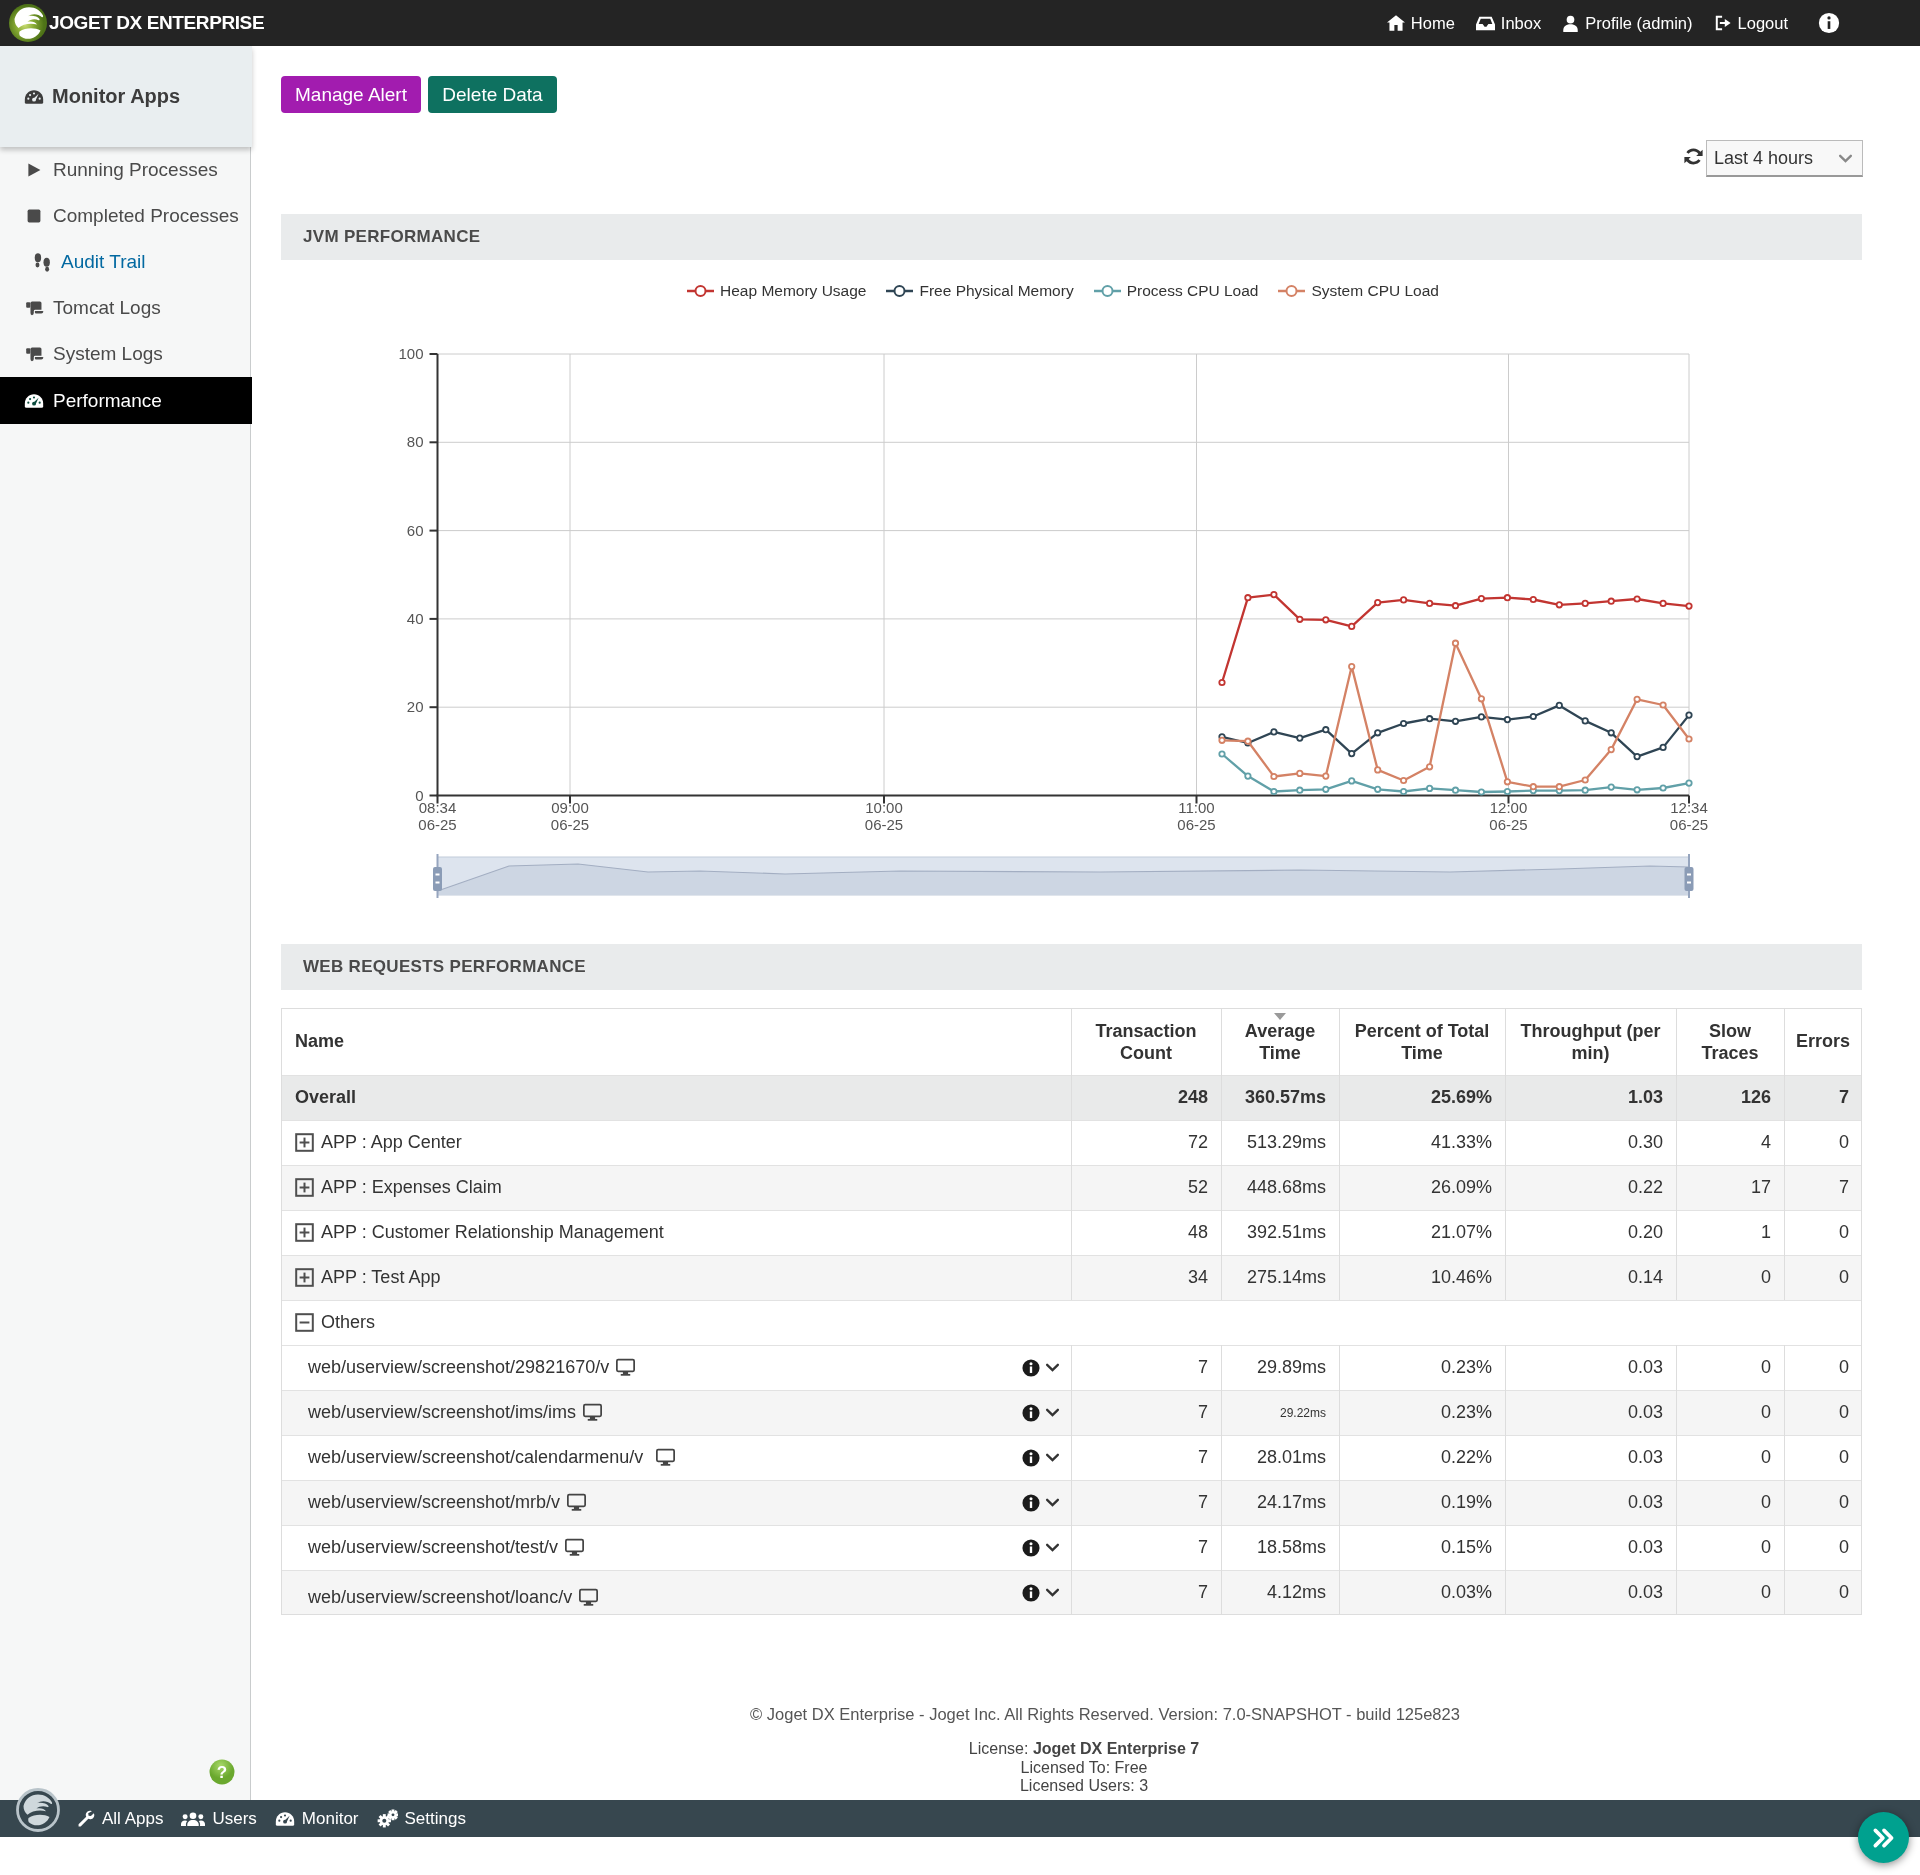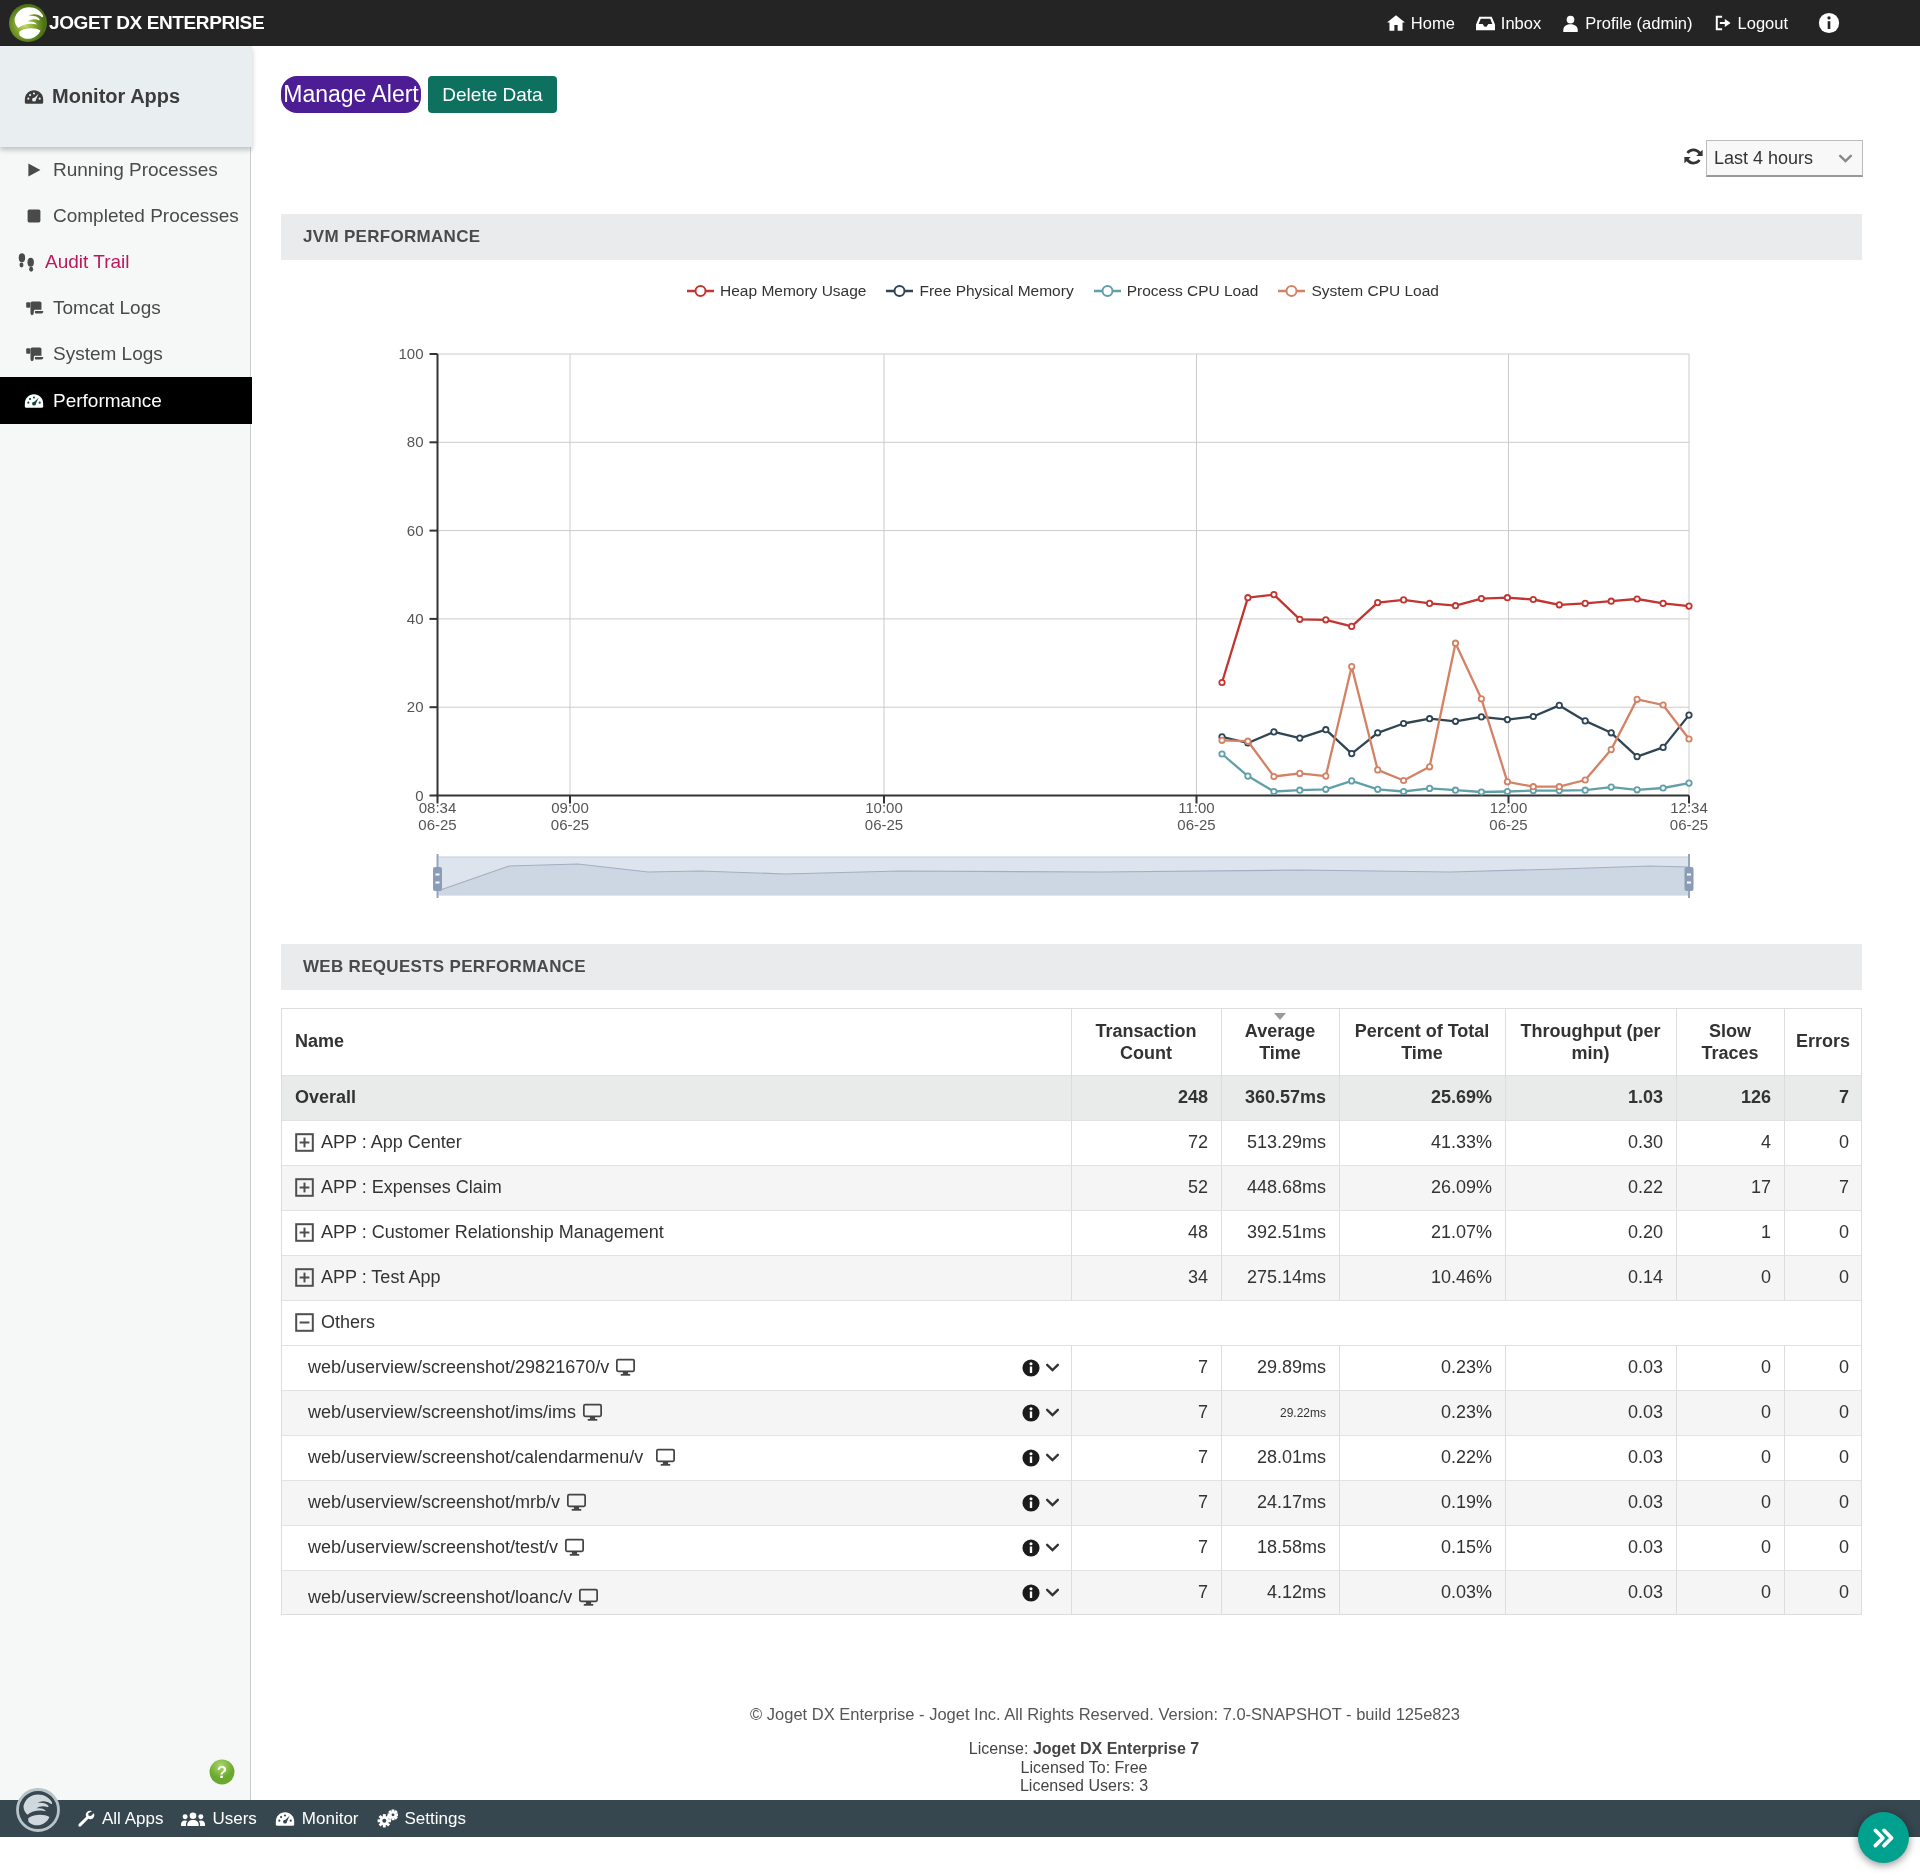--- a/index.html
+++ b/index.html
@@ -65,21 +65,21 @@
     <span>Running Processes</span>
   </div>
 <div class="abs flexc" style="left:0;top:193px;width:251px;height:46px;padding-left:24px;gap:9px;font-size:19px;color:#4a4a4a">
     <span style="width:20px;display:inline-flex;justify-content:center">
       <svg width="16" height="16" viewBox="0 0 20 20" style="">
         <rect x="2" y="2" width="16" height="16" rx="2" fill="#4a4a4a"></rect>
       </svg>
     </span>
     <span>Completed Processes</span>
   </div>
-<div class="abs flexc" style="left:0;top:239px;width:251px;height:46px;padding-left:16px;gap:9px;font-size:19px;color:#be185d">
+<div class="abs flexc" style="left:0;top:239px;width:251px;height:46px;padding-left:32px;gap:9px;font-size:19px;color:#0369a1">
     <span style="width:20px;display:inline-flex;justify-content:center">
       <svg width="19" height="19" viewBox="0 0 24 25" style="">
         <ellipse cx="6" cy="6.2" rx="4.2" ry="6" fill="#4a4a4a"></ellipse>
         <ellipse cx="5.4" cy="15.8" rx="2.6" ry="3.2" fill="#4a4a4a"></ellipse>
         <ellipse cx="17.5" cy="12.2" rx="4.2" ry="6" fill="#4a4a4a"></ellipse>
         <ellipse cx="18.1" cy="21.4" rx="2.6" ry="3.2" fill="#4a4a4a"></ellipse>
       </svg>
     </span>
     <span>Audit Trail</span>
   </div>
@@ -120,21 +120,21 @@
 <div class="abs" style="left:209px;top:1759px"><svg width="26" height="26" viewBox="0 0 26 26" style="">
       <defs>
         <radialGradient id="qg" cx="45%" cy="25%">
           <stop offset="0%" stop-color="#a8d869"></stop>
           <stop offset="100%" stop-color="#6aa82e"></stop>
         </radialGradient>
       </defs>
       <circle cx="13" cy="13" r="12.5" fill="url(#qg)"></circle>
       <text x="13" y="19" text-anchor="middle" font-size="17" font-weight="bold" fill="#fff" font-family="Liberation Sans">?</text>
     </svg></div>
-<div class="abs flexc" style="left:281px;top:76px;width:140px;height:37px;background:#4c1d95;border-radius:16px;color:#fff;font-size:23px;justify-content:center">Manage Alert</div>
+<div class="abs flexc" style="left:281px;top:76px;width:140px;height:37px;background:#a21caf;border-radius:4px;color:#fff;font-size:19px;justify-content:center">Manage Alert</div>
 <div class="abs flexc" style="left:428px;top:76px;width:129px;height:37px;background:#0e7160;border-radius:4px;color:#fff;font-size:19px;justify-content:center">Delete Data</div>
 <div class="abs" style="left:1684px;top:147px"><svg width="19" height="19" viewBox="0 0 20 20" style="">
       <path d="M10 4.6 C12.1 4.6 14 5.7 15.1 7.3 L12.8 9.6 L19.6 9.6 L19.6 2.8 L17.3 5.1 C15.6 3 12.9 1.6 10 1.6 C6.9 1.6 4.2 3.1 2.5 5.4 L4.9 7.1 C6.1 5.6 7.9 4.6 10 4.6 Z" fill="#333"></path>
       <path d="M10 15.4 C7.9 15.4 6 14.3 4.9 12.7 L7.2 10.4 L0.4 10.4 L0.4 17.2 L2.7 14.9 C4.4 17 7.1 18.4 10 18.4 C13.1 18.4 15.8 16.9 17.5 14.6 L15.1 12.9 C13.9 14.4 12.1 15.4 10 15.4 Z" fill="#333"></path>
     </svg></div>
 <div class="abs flexc" style="left:1706px;top:140px;width:157px;height:37px;background:#f8f8f8;border:1px solid #bbb;border-bottom:2px solid #999;padding-left:7px;font-size:18px;color:#333">Last 4 hours</div>
 <div class="abs" style="left:1838px;top:151px"><svg width="15" height="15" viewBox="0 0 14 14" style="">
       <path d="M2 4.5 L7 9.5 L12 4.5" fill="none" stroke="#888" stroke-width="2.2" stroke-linecap="round"></path>
     </svg></div>
 <div class="abs flexc" style="left:281px;top:214px;width:1581px;height:46px;background:#e9ebec;padding-left:22px;font-size:17px;font-weight:bold;color:#4a4a4a;letter-spacing:.3px">JVM PERFORMANCE</div>

